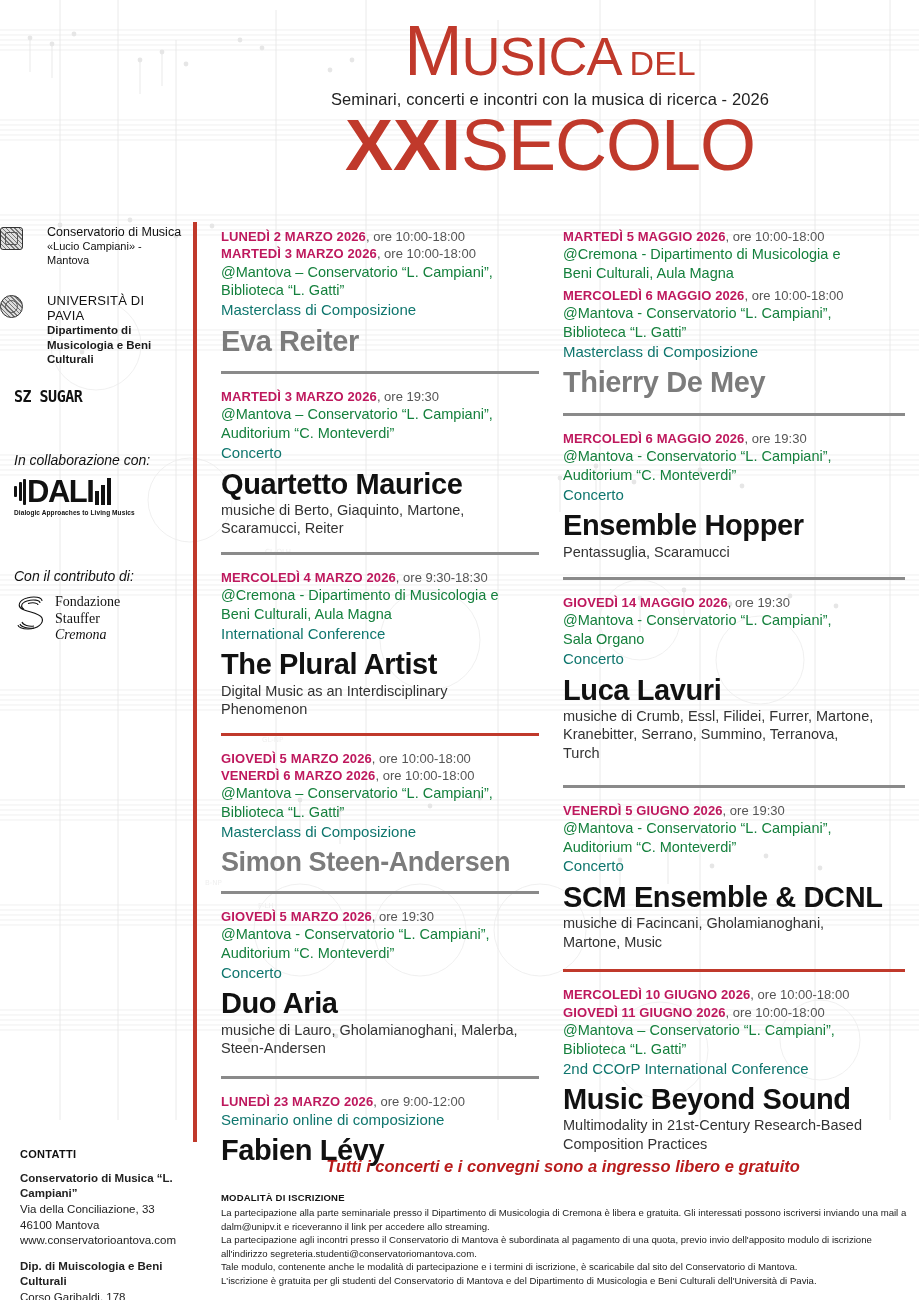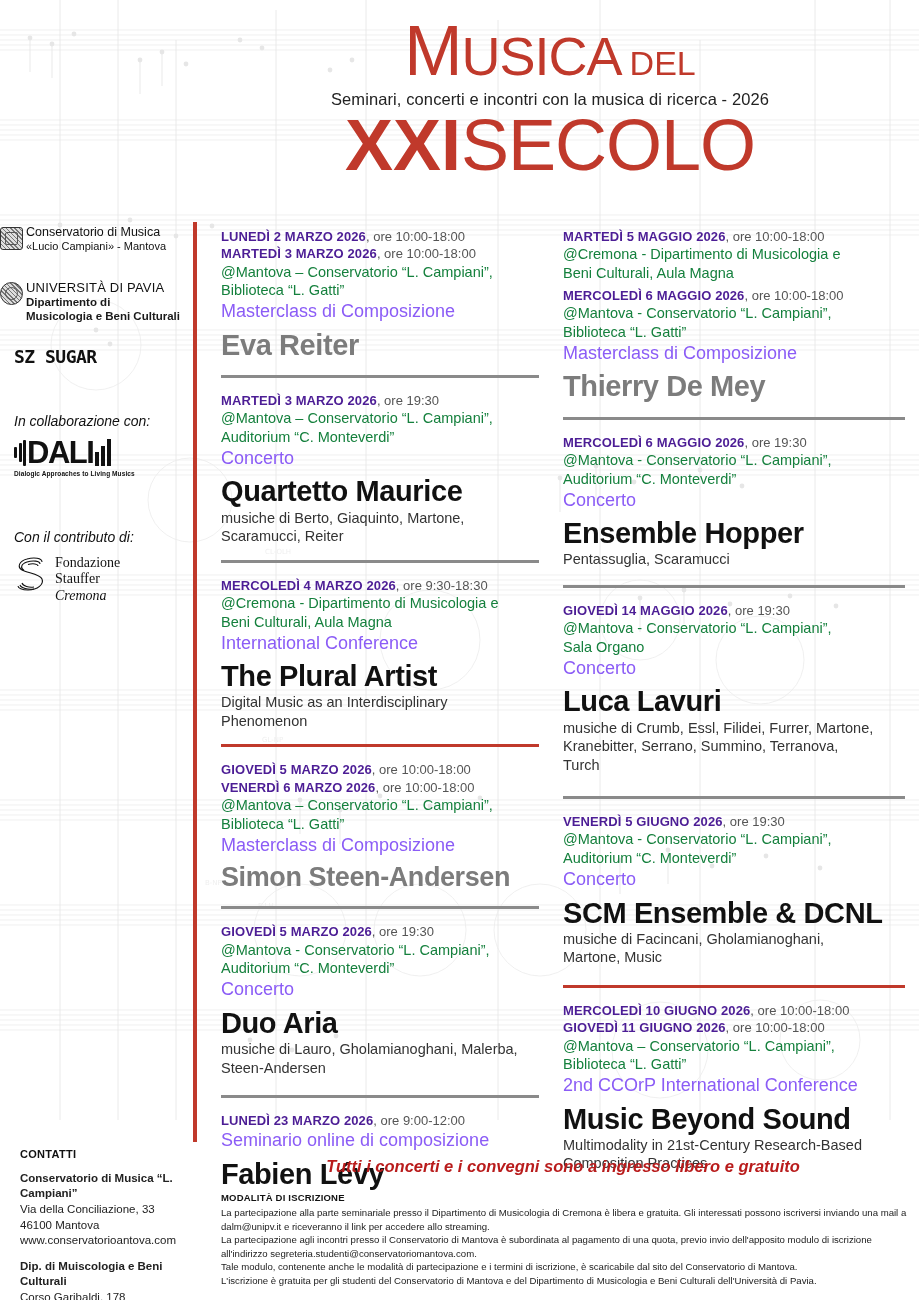--- a/index.html
+++ b/index.html
@@ -34,21 +34,21 @@
     font-weight:400;white-space:nowrap;
   }
   .t-secolo{
     color:#c0392b;line-height:.95;margin-top:2px;white-space:nowrap;
   }
   .t-secolo .big{font-size:72px;font-weight:700;}
   .t-secolo .sec{font-size:72px;font-weight:400;letter-spacing:-1px;}
 
   
   .sidebar{position:absolute;left:0px;top:225px;width:185px;z-index:3;}
-  .logo-row{display:flex;align-items:flex-start;gap:3px;margin-bottom:4px;}
+  .logo-row{display:flex;align-items:flex-start;gap:24px;margin-bottom:4px;}
   .seal{
     width:21px;height:21px;border-radius:50%;
     border:1.2px solid #333;flex:0 0 auto;margin-top:2px;
     background:
       repeating-linear-gradient(45deg,#777 0 1px,transparent 1px 3px),
       #dedede;
     position:relative;overflow:hidden;
   }
   .seal.sq{border-radius:3px;}
   .seal::after{
@@ -56,21 +56,21 @@
     border:1px solid #555;border-radius:50%;
   }
   .seal.sq::after{border-radius:2px;}
   .logo-txt{font-size:11.5px;line-height:1.22;color:#111;}
   .logo-txt .l1{font-size:12.5px;}
   .logo-txt .l2{font-size:11px;}
   .univ-name{font-size:13px;letter-spacing:.2px;color:#111;}
   .univ-dept{font-size:11.5px;font-weight:700;line-height:1.2;margin-top:1px;}
   .sugar{
     font-family:"DejaVu Sans Mono", monospace;
-    font-weight:700;font-size:18px;letter-spacing:-.5px;color:#111;
+    font-weight:700;font-size:15px;letter-spacing:-.5px;color:#111;
     margin:22px 0 0 14px;
   }
   .collab-label{
     font-style:italic;font-size:14px;color:#111;margin:46px 0 8px 14px;
   }
   .dali-logo{margin-left:14px;}
   .dali-word{
     font-weight:700;font-size:31px;letter-spacing:-1.5px;color:#111;
     line-height:1;display:flex;align-items:center;
   }
@@ -93,23 +93,23 @@
     background:#c0392b;z-index:4;
   }
 
   
   .col{position:absolute;top:228px;z-index:3;}
   .col-left{left:221px;width:318px;}
   .col-right{left:563px;width:342px;}
 
   .event{position:relative;}
   .ev-when{font-size:13px;line-height:1.33;color:#555;}
-  .ev-when b{color:#4c1d95;font-weight:700;font-size:13px;letter-spacing:.1px;}
+  .ev-when b{color:#be185d;font-weight:700;font-size:13px;letter-spacing:.1px;}
   .ev-place{font-size:14.5px;line-height:1.3;color:#15803d;}
-  .ev-kind{font-size:18px;line-height:1.3;color:#8b5cf6;}
+  .ev-kind{font-size:15px;line-height:1.3;color:#0f766e;}
   .ev-title{
     font-weight:700;font-size:29px;line-height:1.08;letter-spacing:-.4px;
     margin:6px 0 1px 0;color:#111;
   }
   .ev-title.gray{color:#7c7c7c;}
   .ev-title.small{font-size:27px;}
   .ev-prog{font-size:14.5px;line-height:1.28;color:#333;}
 
   .divider{height:3px;background:#8a8a8a;margin:14px 0 14px 0;}
   .divider.red{background:#c0392b;height:3px;}

